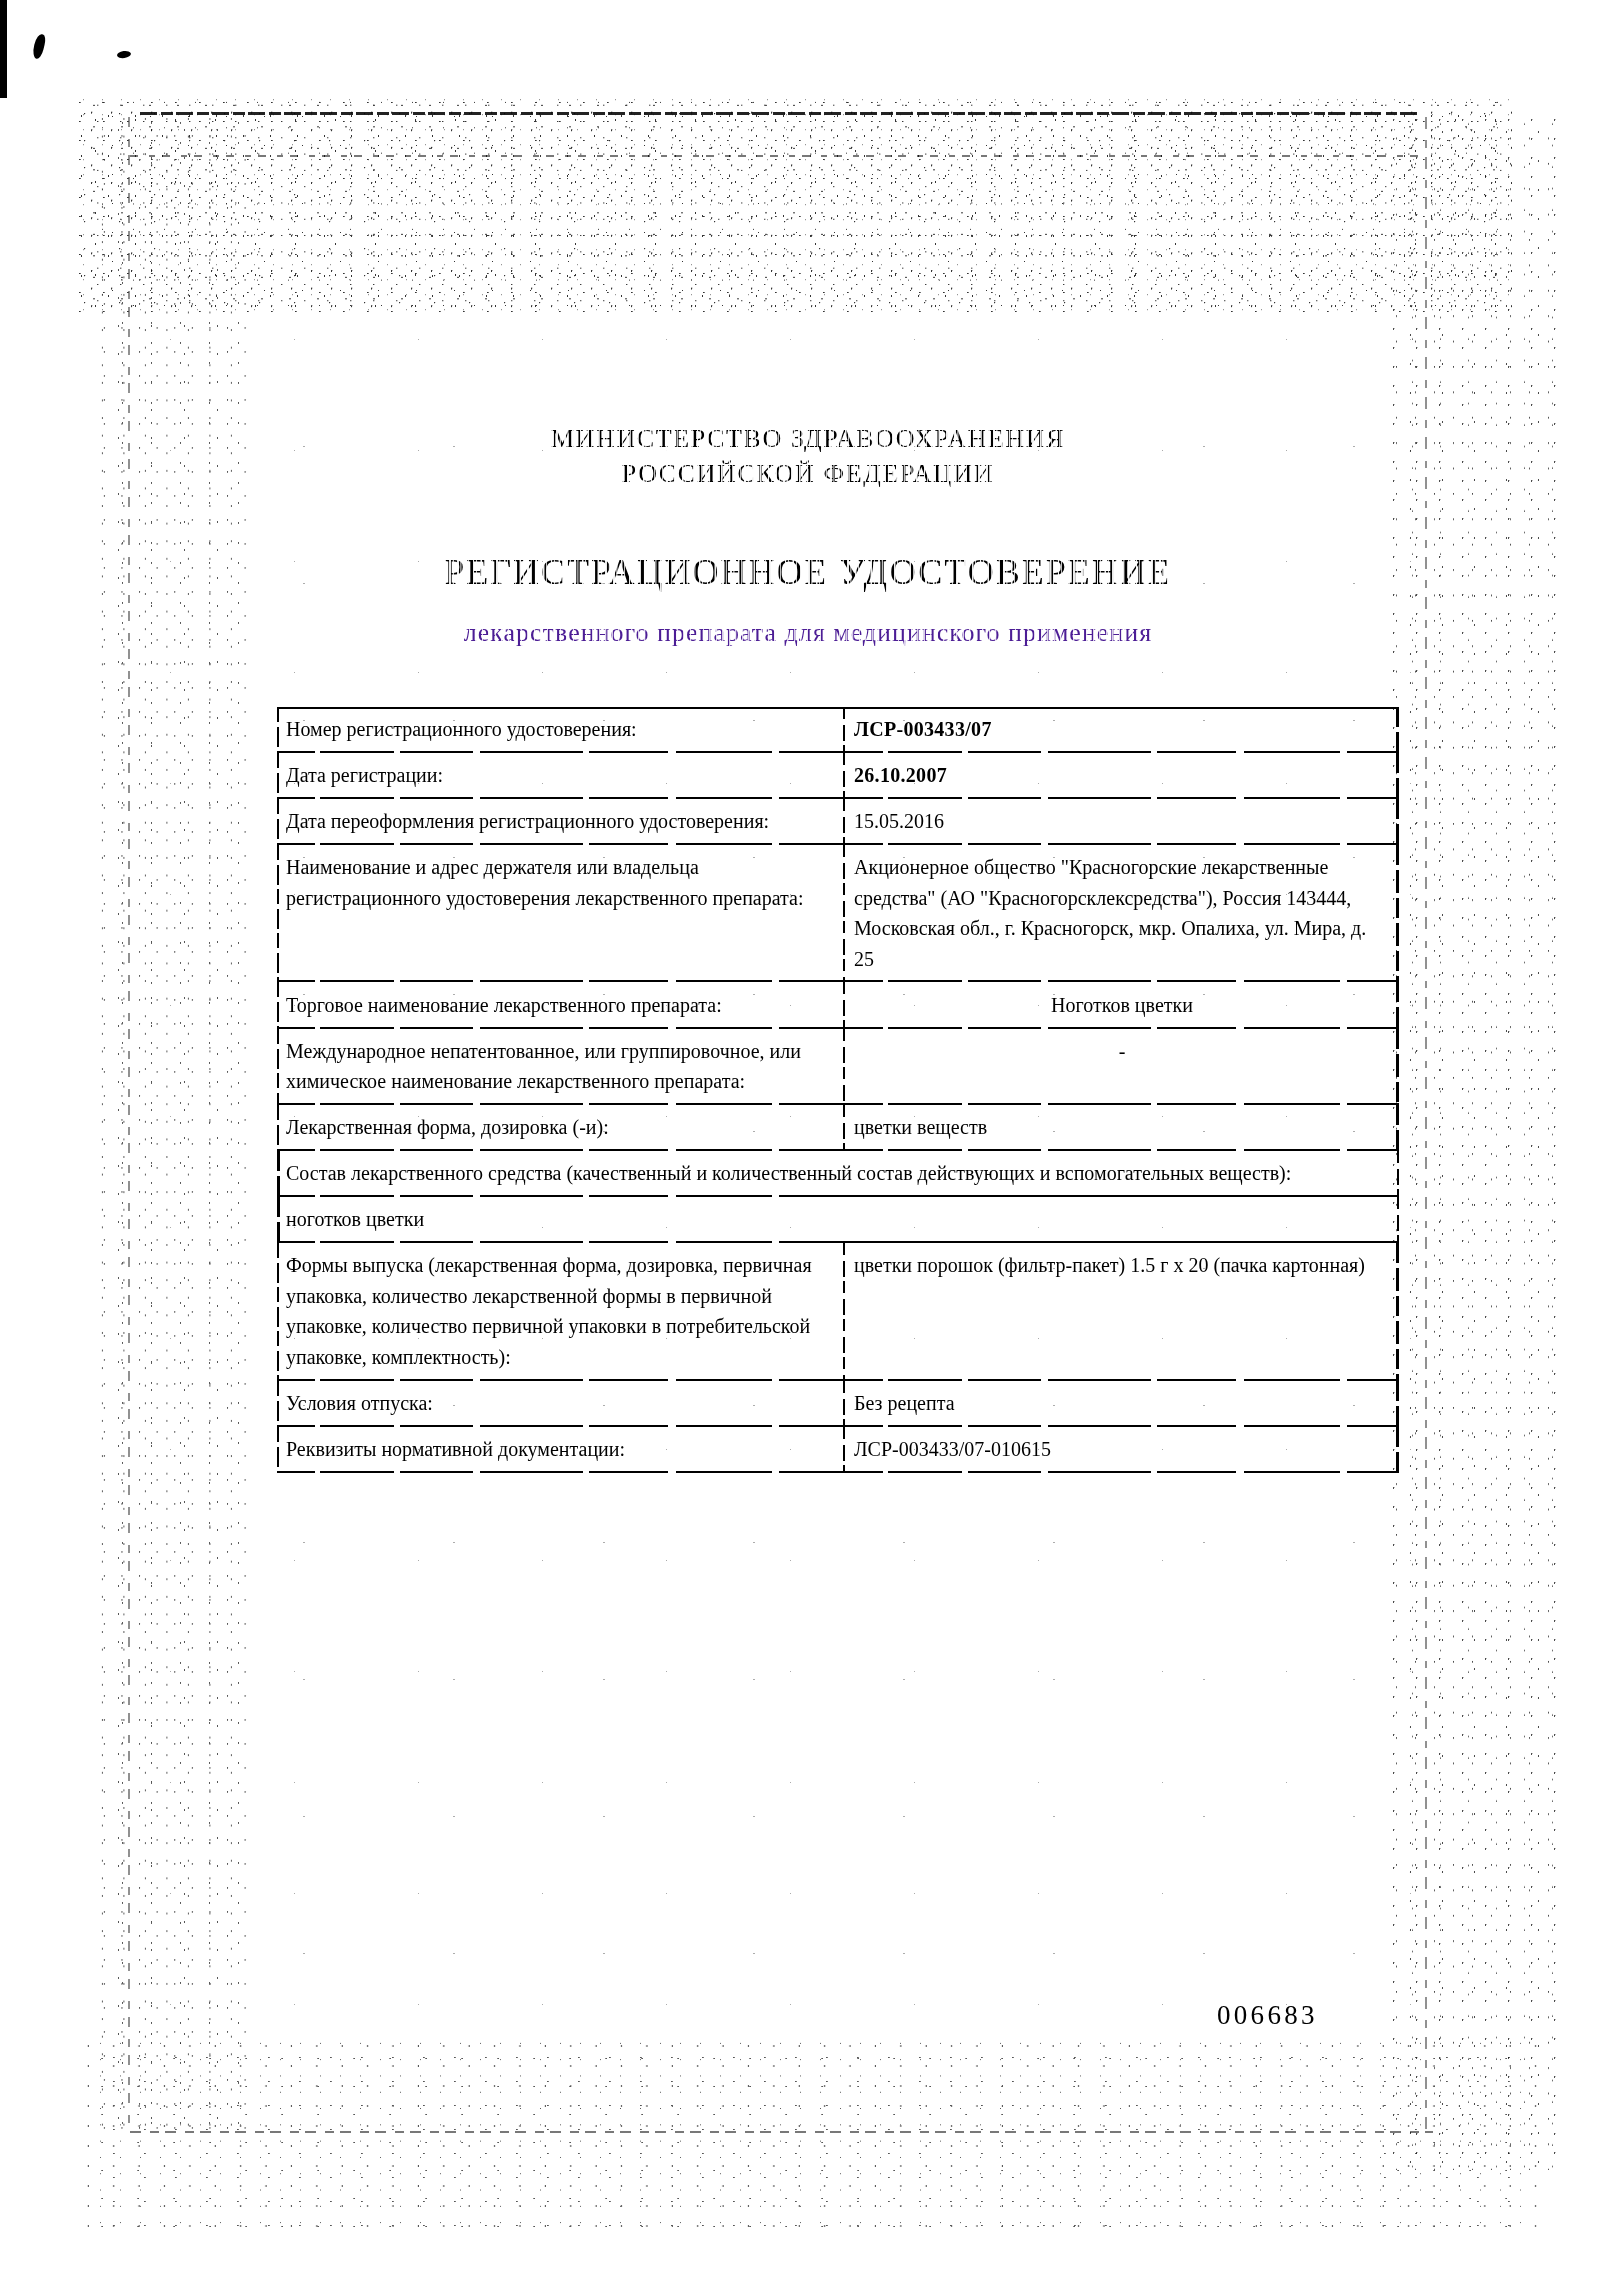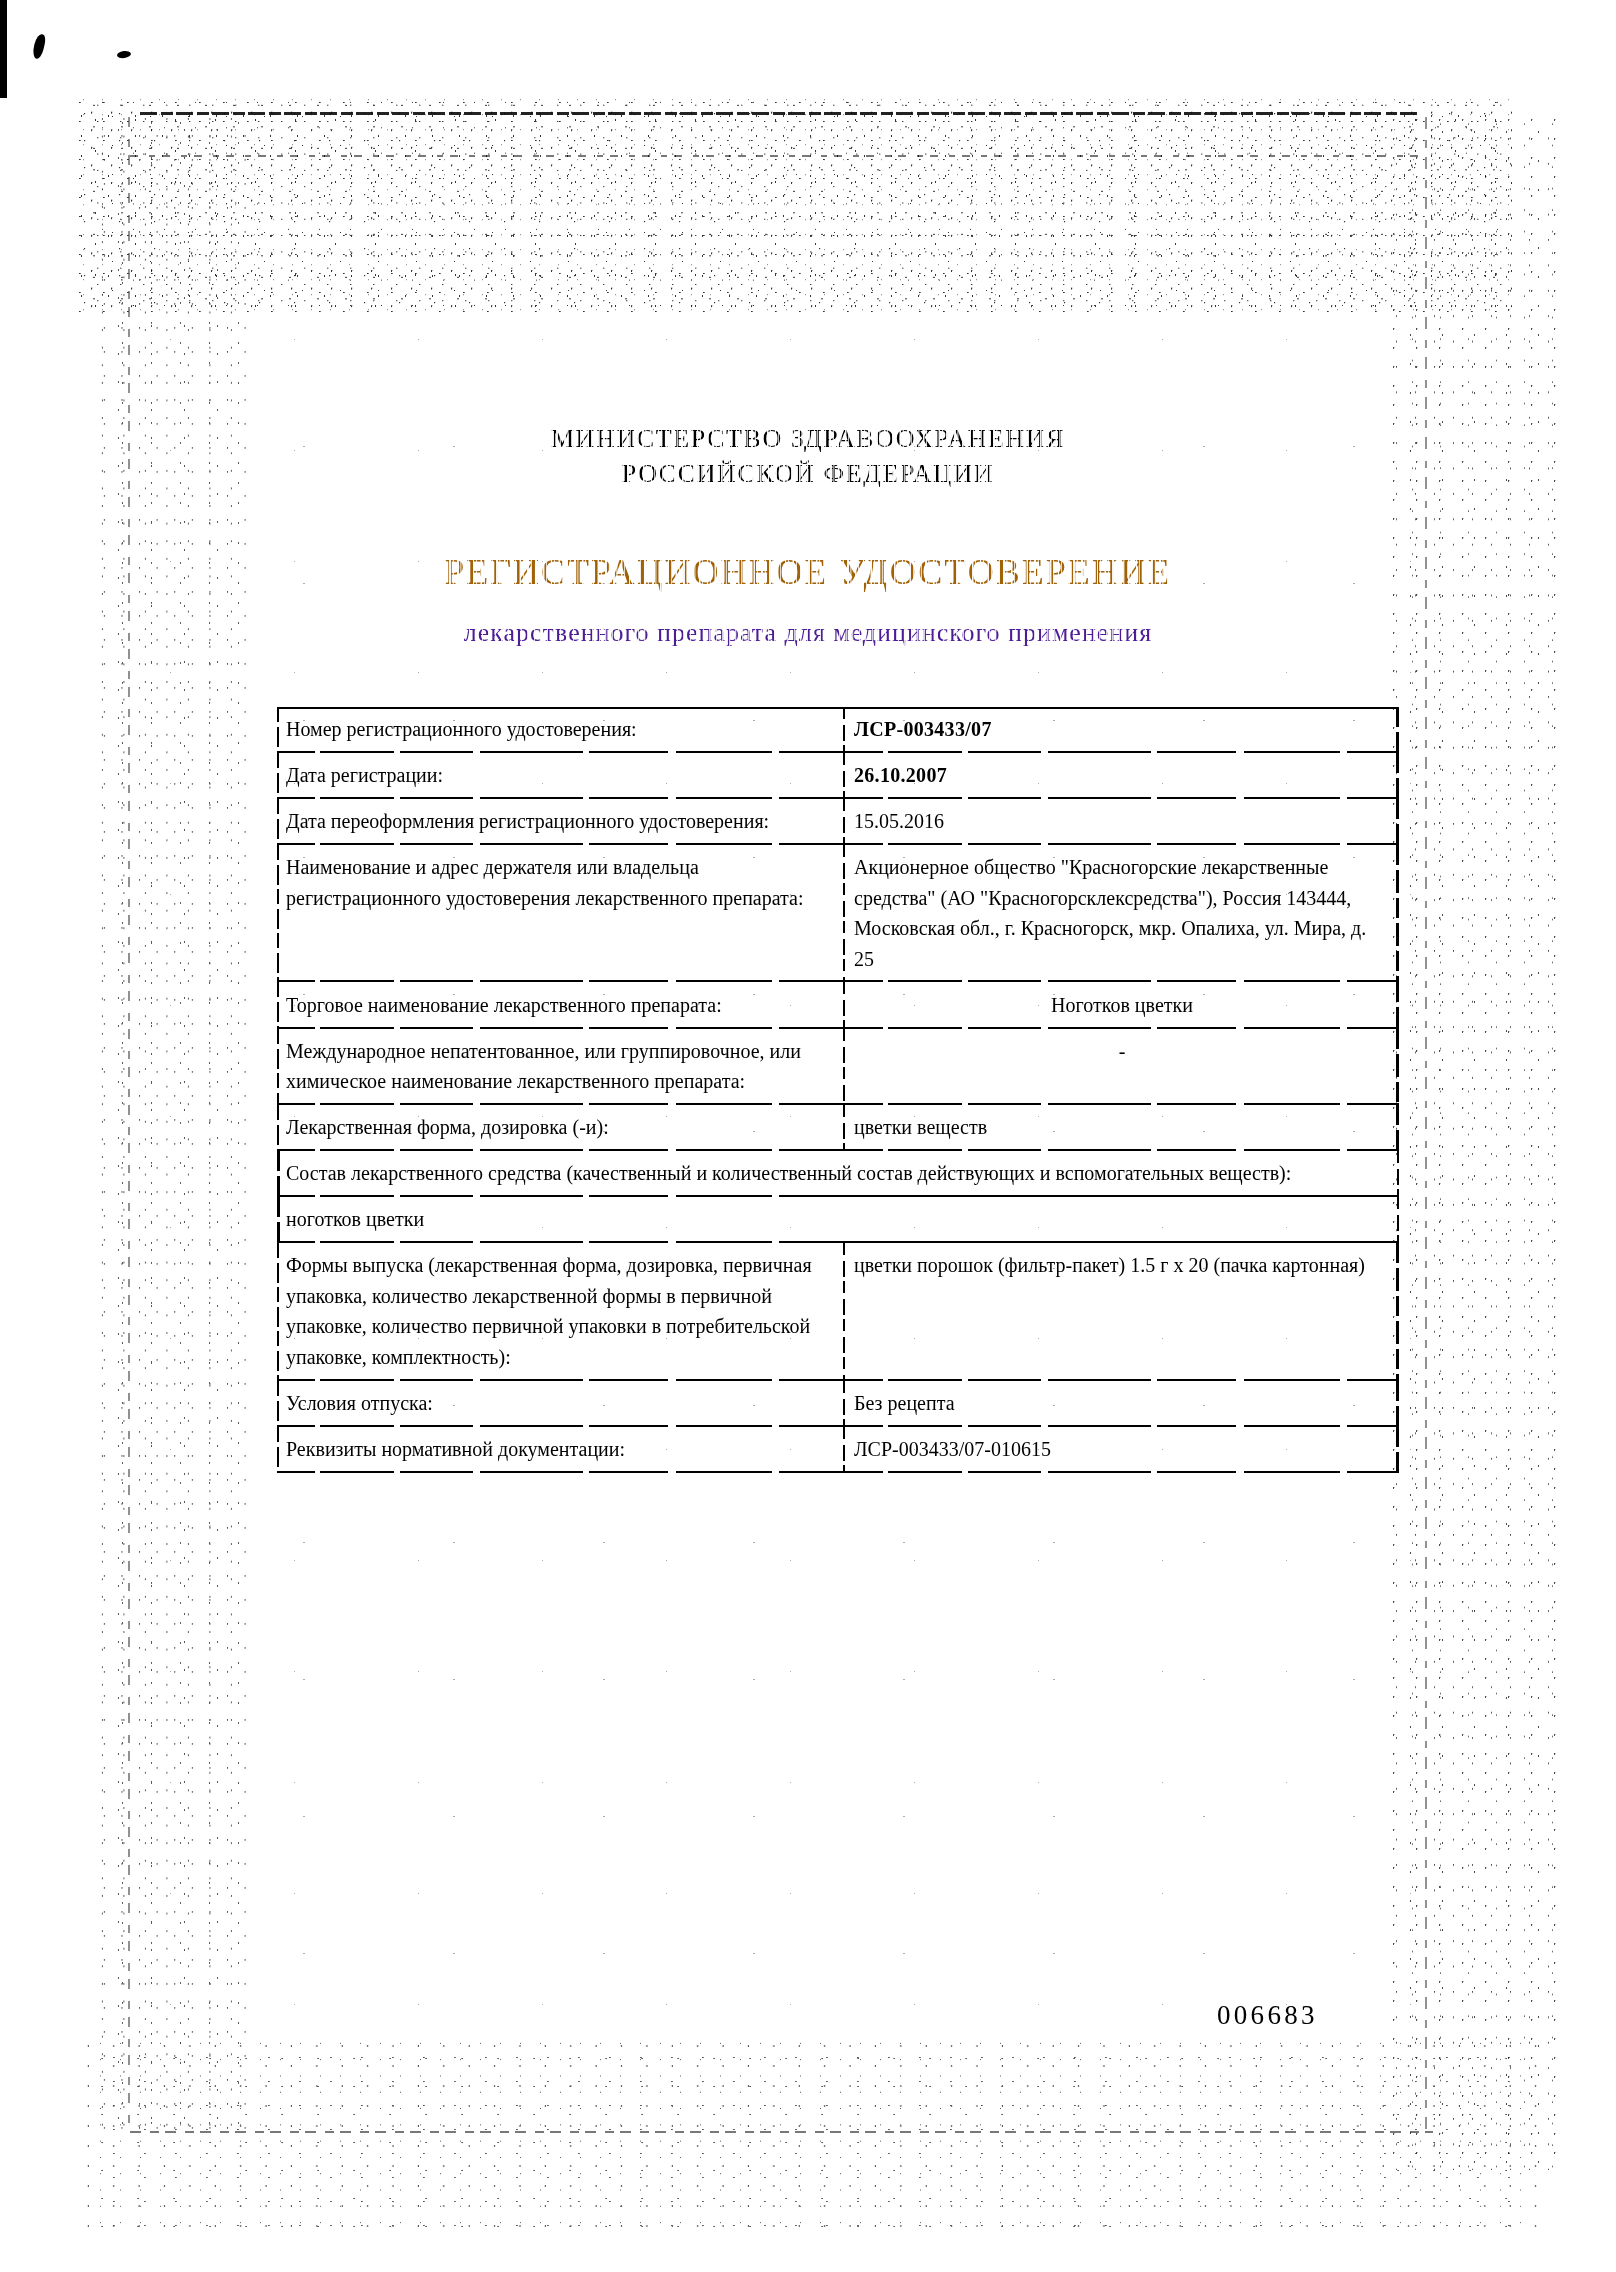--- a/index.html
+++ b/index.html
@@ -138,21 +138,21 @@
     font-size: 26px;
     letter-spacing: 1.6px;
     color: #000;
     line-height: 1.35;
     font-family: "Liberation Serif", serif;
   }
   #doc-title {
     margin-top: 60px;
     font-size: 36px;
     letter-spacing: 2px;
-    color: #a16207;
+    color: #000000;
     font-family: "Liberation Serif", serif;
   }
   #doc-subtitle {
     margin-top: 25px;
     font-size: 26px;
     letter-spacing: 1px;
     color: #4c1d95;
     font-family: "Liberation Serif", serif;
   }
 

